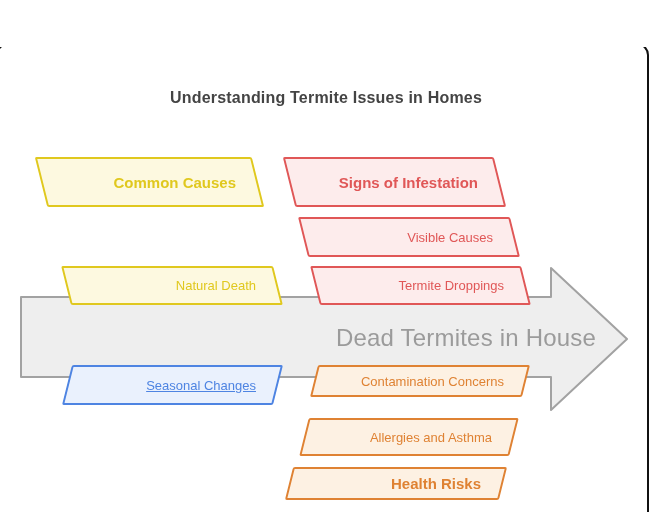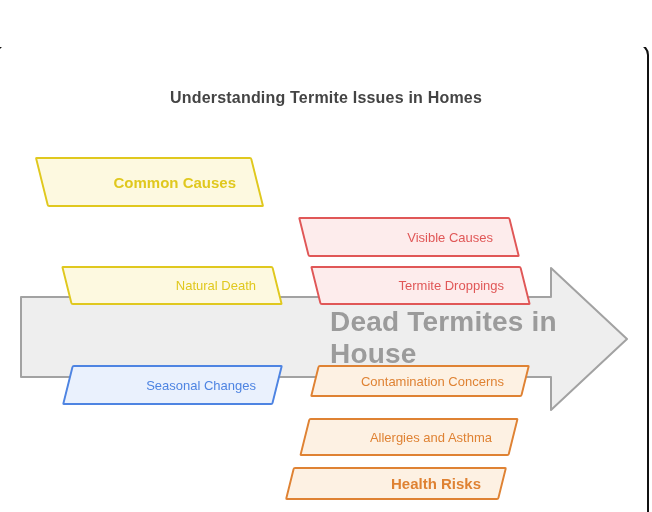--- a/index.html
+++ b/index.html
@@ -14,38 +14,38 @@
     box-sizing:border-box;z-index:5;
   }
   .title{
     position:absolute;left:0;top:42px;width:652px;text-align:center;
     font-size:16px;font-weight:bold;color:var(--title-text,#444);letter-spacing:.2px;
   }
   .arrow-svg{position:absolute;left:0;top:0;z-index:1;}
   .arrow-label{
     position:absolute;left:330px;top:250px;width:272px;height:82px;z-index:1;
     display:flex;align-items:center;justify-content:center;
-    font-size:28px;font-weight:bold;color:var(--arrow-text,#9b9b9b);letter-spacing:.2px;
+    font-size:24px;font-weight:normal;color:var(--arrow-text,#9b9b9b);letter-spacing:.2px;
   }
   .node{position:absolute;z-index:2;}
   .shape{position:absolute;inset:0;border:2px solid;border-radius:2px;box-sizing:border-box;}
   .top .shape{transform:skewX(14deg);}
   .bottom .shape{transform:skewX(-14deg);}
   .yellow .shape{background:var(--yellow-fill,#fdf9e0);border-color:var(--yellow-stroke,#e0c81e);}
   .red    .shape{background:var(--red-fill,#fdecec);border-color:var(--red-stroke,#e05757);}
   .blue   .shape{background:var(--blue-fill,#eaf1fd);border-color:var(--blue-stroke,#4e84e2);}
   .orange .shape{background:var(--orange-fill,#fdf1e3);border-color:var(--orange-stroke,#df8233);}
   .label{
     position:relative;z-index:1;height:100%;
     display:flex;align-items:center;justify-content:flex-end;
     padding-right:22px;box-sizing:border-box;font-size:13px;
   }
   .yellow .label{color:var(--yellow-stroke,#e0c81e);}
   .red    .label{color:var(--red-stroke,#e05757);}
-  .blue   .label{color:var(--blue-stroke,#4e84e2);}
+  .blue   .label{color:var(--blue-stroke,#4e84e2);text-decoration:underline;}
   .orange .label{color:var(--orange-stroke,#df8233);}
   .header-label{font-weight:bold;font-size:15px;}
 </style>
 </head>
 <body>
 
 <div class="canvas">
 
   <div class="title">Understanding Termite Issues in Homes</div>
 
@@ -56,20 +56,24 @@
 
   <div class="node top yellow" style="left:41px;top:110px;width:217px;height:50px">
     <div class="shape"></div>
     <div class="label header-label">Common Causes</div>
   </div>
   <div class="node top yellow" style="left:66px;top:219px;width:212px;height:39px">
     <div class="shape"></div>
     <div class="label">Natural Death</div>
   </div>
 
+  <div class="node top red" style="left:289px;top:110px;width:211px;height:50px">
+    <div class="shape"></div>
+    <div class="label header-label">Signs of Infestation</div>
+  </div>
   <div class="node top red" style="left:303px;top:170px;width:212px;height:40px">
     <div class="shape"></div>
     <div class="label">Visible Causes</div>
   </div>
   <div class="node top red" style="left:315px;top:219px;width:211px;height:39px">
     <div class="shape"></div>
     <div class="label">Termite Droppings</div>
   </div>
 
   <div class="node bottom blue" style="left:67px;top:318px;width:211px;height:40px">

